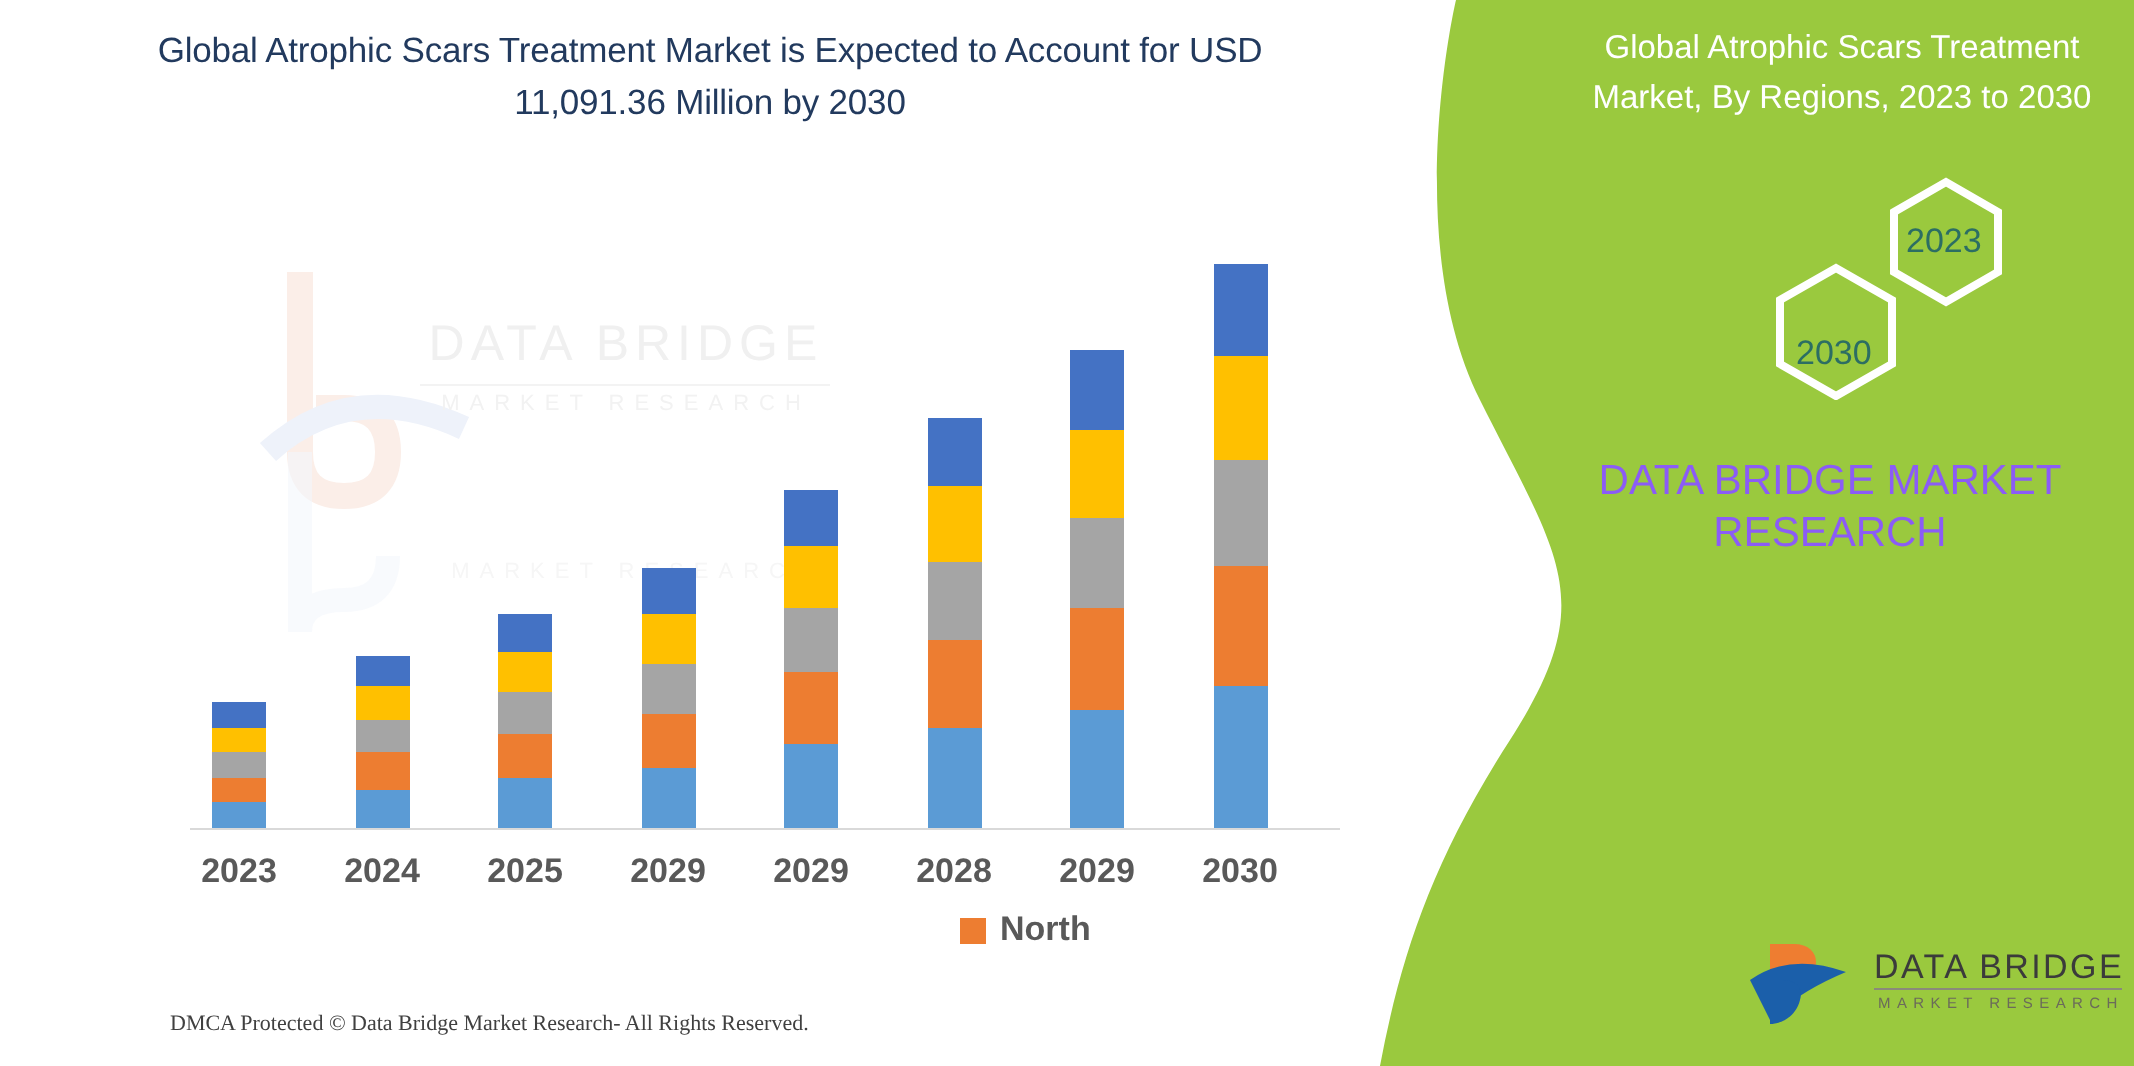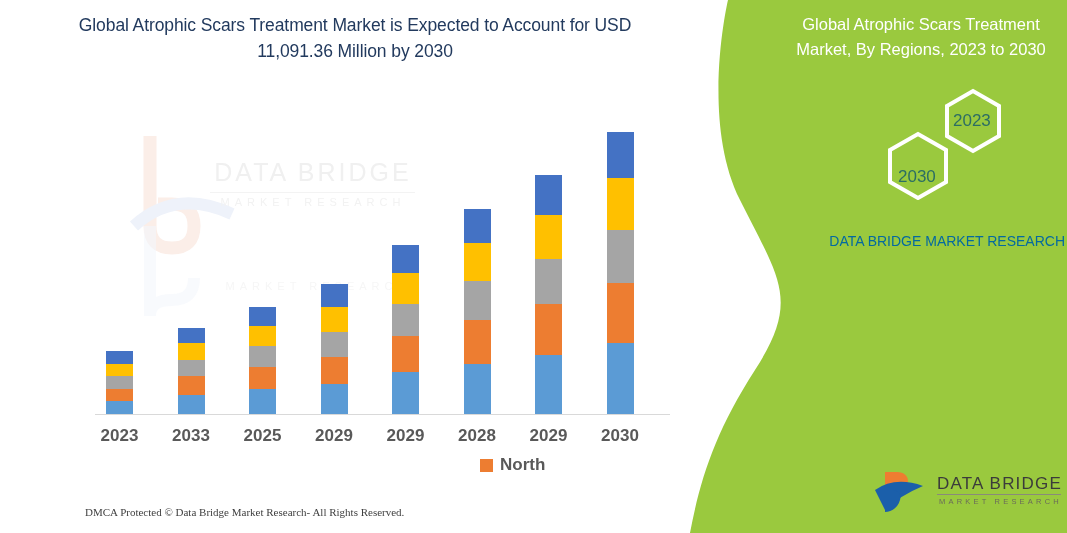--- a/index.html
+++ b/index.html
@@ -220,24 +220,24 @@
     position: absolute;
     color: #2C6E63;
     font-size: 17px;
     font-family: "Liberation Sans", sans-serif;
   }
   #brand-text {
     position: absolute;
     left: 10px;
     top: 228px;
     width: 300px;
-    text-align: right;
-    font-size: 14px;
+    text-align: center;
+    font-size: 21px;
     line-height: 26px;
-    color: #0369a1;
+    color: #8b5cf6;
     font-family: "Liberation Sans", sans-serif;
   }
   #logo {
     position: absolute;
     left: 118px;
     top: 470px;
     width: 190px;
     height: 48px;
   }
   #logo .logo-name {
@@ -344,21 +344,21 @@
           <div class="seg" style="background: rgb(68, 114, 196); height: 46.5551px;"></div>
           <div class="seg" style="background: rgb(255, 192, 0); height: 51.4045px;"></div>
           <div class="seg" style="background: rgb(165, 165, 165); height: 53.3443px;"></div>
           <div class="seg" style="background: rgb(237, 125, 49); height: 60.1336px;"></div>
           <div class="seg" style="background: rgb(91, 155, 213); height: 70.8025px;"></div>
         </div>
       </div>
 
     <div id="x-labels">
         <div class="xtick" style="left: -11.5px;">2023</div>
-        <div class="xtick" style="left: 60px;">2033</div>
+        <div class="xtick" style="left: 60px;">2024</div>
         <div class="xtick" style="left: 131.5px;">2025</div>
         <div class="xtick" style="left: 203px;">2029</div>
         <div class="xtick" style="left: 274.5px;">2029</div>
         <div class="xtick" style="left: 346px; text-align: center;">2028</div>
         <div class="xtick" style="left: 417.5px; text-align: center;">2029</div>
         <div class="xtick" style="left: 489px;">2030</div>
       </div>
 
     <div id="legend">
         <div class="legend-item" style="left: 385px;">

